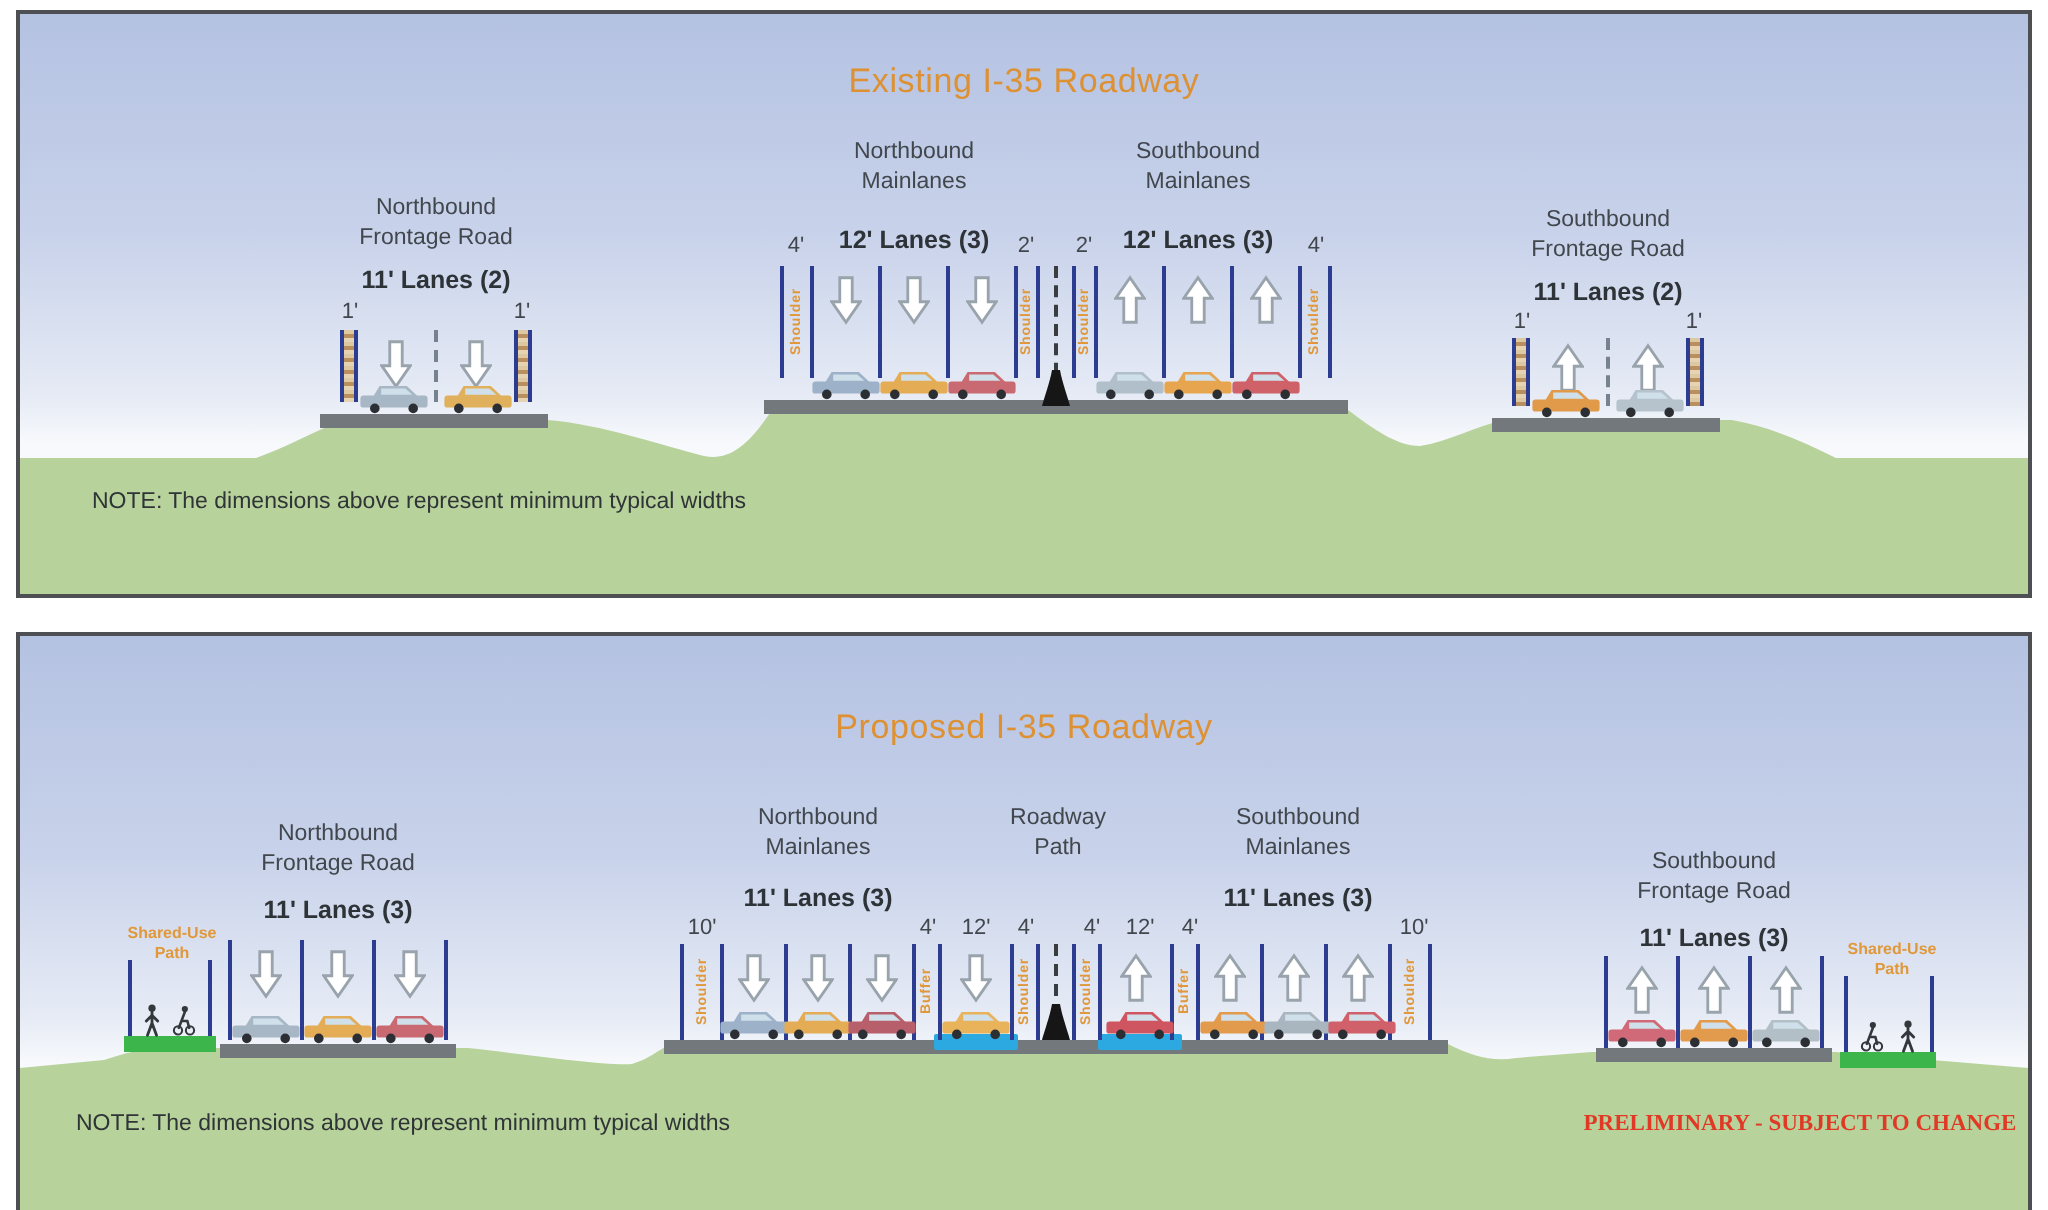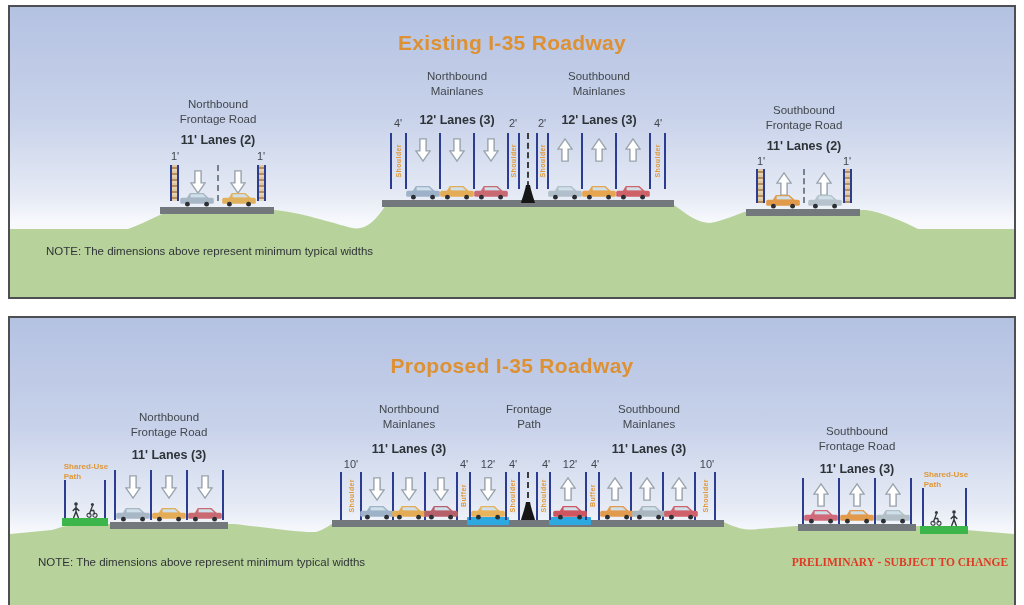--- a/index.html
+++ b/index.html
@@ -4,21 +4,21 @@
 <style>
   html,body{margin:0;padding:0;background:#fff;}
   #stage{position:relative;width:1024px;height:605px;background:#fff;overflow:hidden;
          font-family:"Liberation Sans",sans-serif;}
   .panel{position:absolute;left:8px;width:1004px;border:2px solid #4d4f52;
          background:linear-gradient(180deg,#b4c2e2 0%,#c8d2ea 38%,#e6ebf5 66%,#f7f9fc 74%,#f7f9fc 100%);
          overflow:hidden;}
   #panel-existing{top:5px;height:290px;}
   #panel-proposed{top:305px;height:289px;margin-top:11px;}
   .ground{position:absolute;left:0;top:0;width:100%;height:100%;}
-  .title{position:absolute;width:100%;text-align:center;font-weight:bold;font-size:21px;
+  .title{position:absolute;width:100%;text-align:center;font-weight:normal;font-size:17px;
          color:#dd9133;letter-spacing:.3px;}
   .gl{position:absolute;transform:translateX(-50%);text-align:center;font-size:11.5px;
       line-height:15px;color:#41474d;white-space:nowrap;}
   .ll{position:absolute;transform:translateX(-50%);font-weight:bold;font-size:12.5px;
       color:#2e3338;white-space:nowrap;}
   .dim{position:absolute;transform:translateX(-50%);font-size:11px;color:#41474d;white-space:nowrap;}
   .xs{position:absolute;display:flex;align-items:stretch;}
   .vl{width:2px;background:#2c3c90;}
   .vli{position:absolute;width:2px;background:#2c3c90;}
   .ln{position:relative;display:flex;justify-content:center;align-items:flex-start;}
@@ -32,21 +32,21 @@
   .up{transform:scaleY(-1);}
   .car{position:absolute;width:36px;height:16px;}
   .pav{position:absolute;height:7px;background:#72787c;}
   .bluepav{position:absolute;height:8px;background:#2da9e1;border-radius:1px;}
   .pathstrip{position:absolute;height:8px;background:#3cb54a;}
   .fig{position:absolute;width:12px;height:17px;}
   .barrier{position:absolute;width:16px;height:18px;}
   .note{position:absolute;font-size:11.5px;color:#2f3437;white-space:nowrap;}
   .prelim{position:absolute;transform:translateX(-50%);font-size:11.5px;font-weight:bold;
           color:#e03a26;white-space:nowrap;font-family:Liberation Serif, serif;}
-  .sul{position:absolute;transform:translateX(-50%);font-size:8px;
+  .sul{position:absolute;transform:translateX(-50%);text-align:center;font-size:8px;
        font-weight:bold;line-height:10px;color:#e0983a;white-space:nowrap;}
 </style>
 </head>
 <body>
 
 <svg width="0" height="0" style="position:absolute">
   <defs>
     <symbol id="sym-arrow" viewBox="0 0 18 28">
       <path d="M5.5 1.5 h7 v13.5 h4.5 L9 26.5 L1 15 h4.5 Z" fill="#ffffff" stroke="#99a3ac" stroke-width="1.6"></path>
     </symbol>
@@ -308,21 +308,21 @@
       </svg>
     <svg class="car" style="left:177px;top:188px;color:#c96a72">
         <use href="#sym-car"></use>
       </svg>
 
     <div class="gl" style="left:399px;top:84px">
       <span>Northbound</span><br>
       <span>Mainlanes</span>
     </div>
     <div class="gl" style="left:519px;top:84px">
-      <span>Frontage</span><br>
+      <span>Roadway</span><br>
       <span>Path</span>
     </div>
     <div class="gl" style="left:639px;top:84px">
       <span>Southbound</span><br>
       <span>Mainlanes</span>
     </div>
     <div class="ll" style="left:399px;top:124px">11' Lanes (3)</div>
     <div class="ll" style="left:639px;top:124px">11' Lanes (3)</div>
     <div class="dim" style="left:341px;top:140px">10'</div>
     <div class="dim" style="left:454px;top:140px">4'</div>

